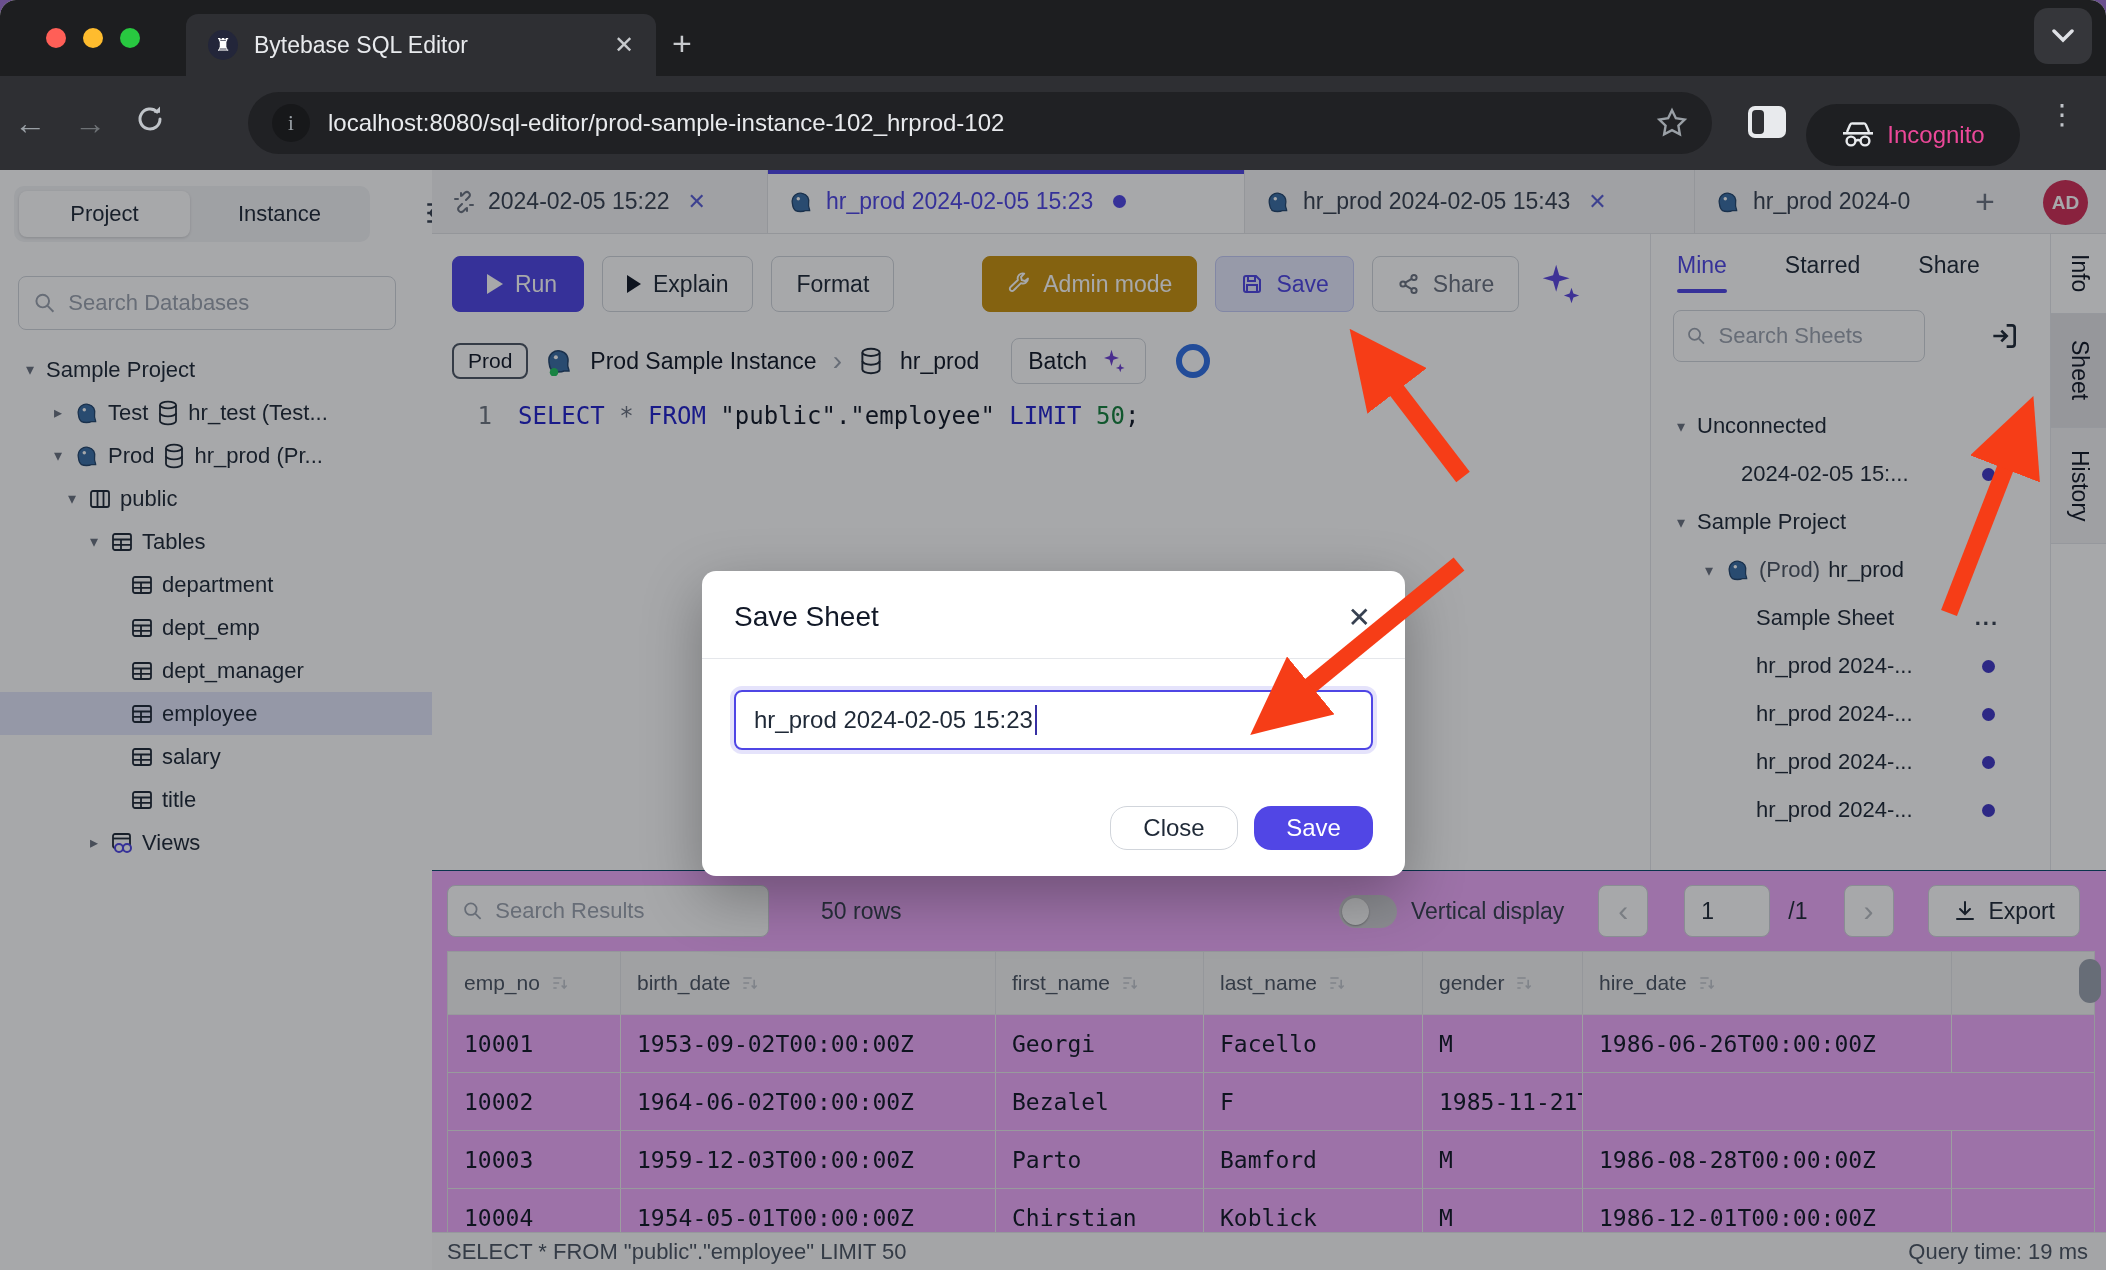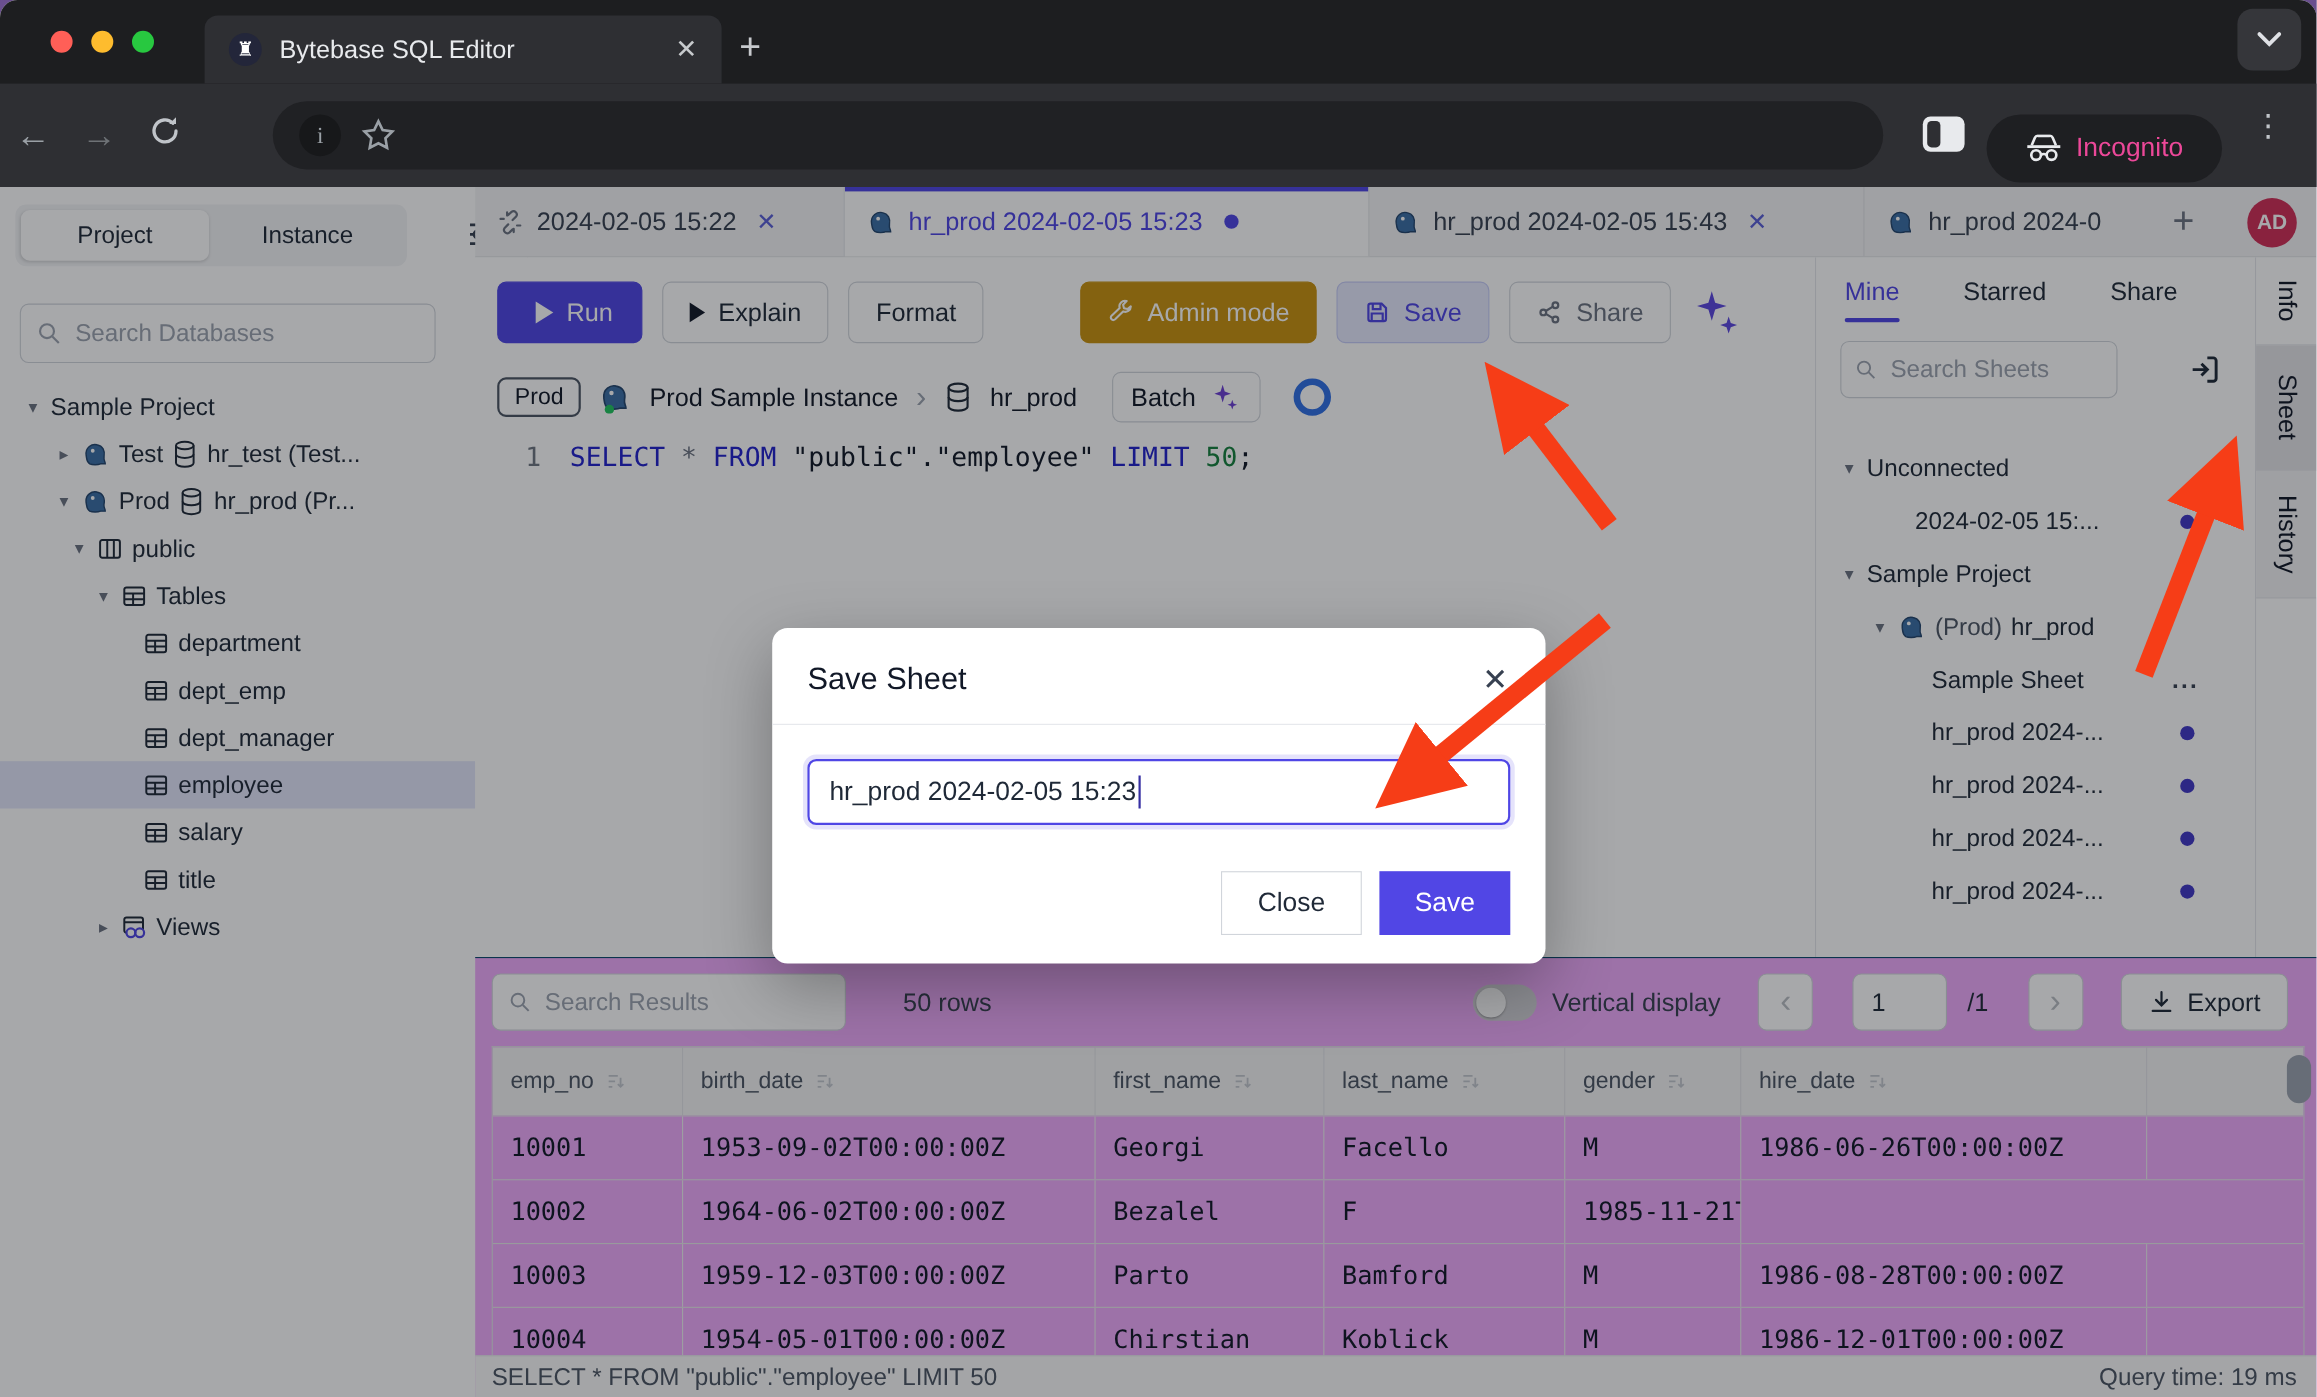--- a/index.html
+++ b/index.html
@@ -124,21 +124,21 @@
 
   
   .dim { position:absolute; inset:0; background:rgba(12,14,20,.36); z-index:10; }
   .dialog { position:absolute; left:702px; top:401px; width:703px; height:305px; background:#fff; border-radius:14px; z-index:20; box-shadow:0 20px 60px rgba(0,0,0,.3); }
   .dlg-title { position:absolute; top:30px; left:32px; font-size:28px; color:#111827; }
   .dlg-x { position:absolute; top:30px; right:34px; font-size:28px; color:#374151; }
   .dlg-div { position:absolute; top:87px; left:0; width:100%; height:1px; background:#e5e7eb; }
   .dlg-input { position:absolute; top:119px; left:32px; width:639px; height:60px; border:2px solid #4f46e5; border-radius:8px; box-shadow:0 0 0 4px rgba(79,70,229,.15); display:flex; align-items:center; padding:0 18px; font-size:24px; color:#1f2937; }
   .fake-caret { display:inline-block; width:2px; height:30px; background:#3730a3; margin-left:2px; }
   .dlg-foot { position:absolute; bottom:26px; right:32px; display:flex; gap:16px; }
-  .dlg-btn { height:58px; border-radius:0; font-size:24px; display:flex; align-items:center; justify-content:center; }
+  .dlg-btn { height:44px; border-radius:17px; font-size:24px; display:flex; align-items:center; justify-content:center; }
   .dlg-close { width:128px; border:1px solid #d1d5db; background:#fff; color:#1f2937; }
   .dlg-save { width:119px; background:#5146e5; color:#fff; }
   .arrows { position:absolute; inset:0; z-index:30; pointer-events:none; }
   .icon { flex:none; display:inline-flex; }
 </style>
 </head>
 <body>
 
 <div class="window">
 
@@ -163,20 +163,21 @@
       <span class="nav-ic">←</span>
       <span class="nav-ic fwd">→</span>
       <span class="nav-ic">
         <svg width="30" height="30" viewBox="0 0 24 24">
             <path d="M20 12a8 8 0 1 1-2.3-5.6" stroke="#c0c4c9" stroke-width="2.4" fill="none" stroke-linecap="round"></path>
             <path d="M20 2v5h-5z" fill="#c0c4c9"></path>
           </svg>
       </span>
       <div class="urlpill">
         <span class="info-circle">i</span>
+        <span class="url-text">localhost:8080/sql-editor/prod-sample-instance-102_hrprod-102</span>
         <svg width="32" height="32" viewBox="0 0 24 24">
             <path d="M12 2.5l2.9 5.9 6.6 1-4.7 4.6 1.1 6.5L12 17.4 6.1 20.5l1.1-6.5L2.5 9.4l6.6-1z" stroke="#9aa0a6" stroke-width="1.8" fill="none"></path>
           </svg>
       </div>
       <span class="sidepanel-ic"></span>
       <div class="incog">
         <svg width="34" height="26" viewBox="0 0 34 26">
             <path d="M6 10 L9 3 Q10 1 12 1.5 L22 1.5 Q24 1 25 3 L28 10" stroke="#e8eaed" stroke-width="2.4" fill="none"></path>
             <rect x="2" y="10" width="30" height="2.6" fill="#e8eaed"></rect>
             <circle cx="10" cy="19" r="4.4" stroke="#e8eaed" stroke-width="2.4" fill="none"></circle>

